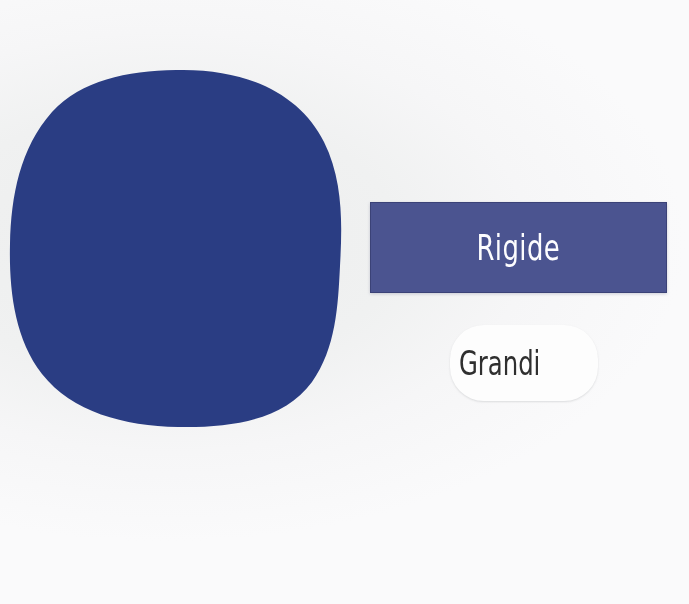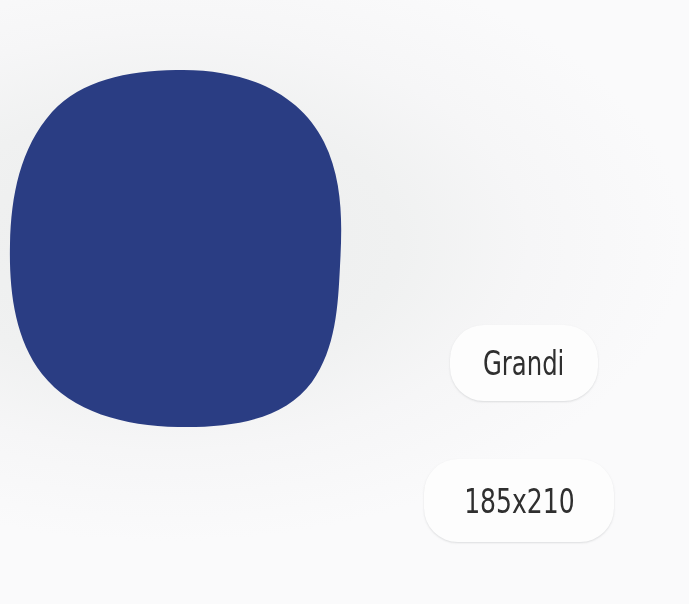--- a/index.html
+++ b/index.html
@@ -77,21 +77,20 @@
     height: 240px;
   }
 
   .blob {
     position: absolute;
     background: #fdfdfd;
     border-radius: 34px;
     box-shadow: 0 1px 2px rgba(165, 168, 172, 0.35);
     display: flex;
     align-items: center;
-    justify-content: center;
   }
 
   .blob-1 {
     left: 35px;
     top: 13px;
     width: 148px;
     height: 76px;
   }
 
   .blob-2 {
@@ -136,27 +135,27 @@
                C 344 182, 342 228, 340 266
                C 338 306, 336 348, 312 382
                C 284 420, 232 428, 178 427
                C 124 426, 72 412, 42 374
                C 14 338, 9 288, 10 244
                C 11 196, 20 148, 52 112
                C 82 80, 126 71, 176 70 Z" fill="#2a3d83"></path>
     </svg>
   </div>
 
+  <div class="banner">
+    <span class="banner-label">Rigide</span>
+  </div>
 
   <div class="blob-stack">
 
     <div class="blob blob-1">
       <span class="blob-label">Grandi</span>
     </div>
 
 
-    <div class="blob blob-3">
-      <span class="blob-label">185x210</span>
-    </div>
 
   </div>
 
 </div>
 
 </body></html>

